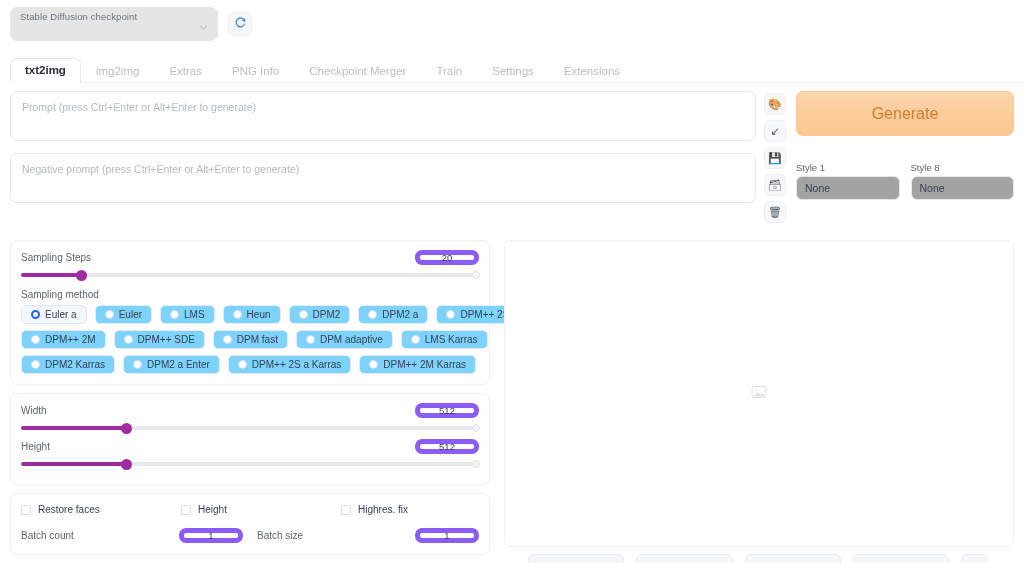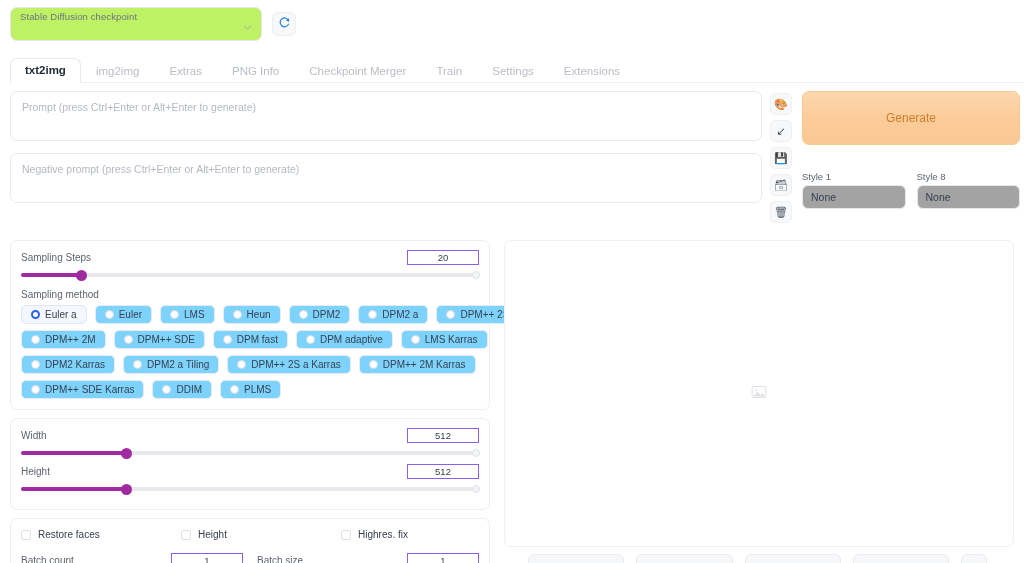--- a/index.html
+++ b/index.html
@@ -13,23 +13,23 @@
   }
   .app { position: relative; width: 1024px; height: 563px; background:#fff; }
 
   
   .top-row {
     display: flex; align-items: flex-start; gap: 10px;
     padding: 7px 10px 0 10px;
   }
   .ckpt-field {
     position: relative;
-    width: 252px; height: 34px;
+    width: 208px; height: 34px;
     border: 1px solid #e5e7eb; border-radius: 7px;
-    background: #bef264;
+    background: #e5e5e5;
   }
   .ckpt-label {
     position: absolute; left: 9px; top: 3px;
     font-size: 9.5px; color: #6b7280; letter-spacing: .1px;
     white-space: nowrap;
   }
   .ckpt-chev {
     position: absolute; right: 9px; top: 15px;
     width: 9px; height: 9px;
   }
@@ -60,21 +60,21 @@
     background: transparent;
   }
   .tab.active {
     color: #1f2937; font-weight: bold;
     background: #fff;
     border: 1px solid #e7e9ed; border-bottom: 1px solid #fff;
     border-radius: 7px 7px 0 0;
   }
 
   
-  .prompt-zone { display: flex; padding: 8px 4px 0 10px; gap: 8px; }
+  .prompt-zone { display: flex; padding: 8px 10px 0 10px; gap: 8px; }
   .prompt-col { flex: 1 1 auto; }
   .prompt-box {
     border: 1px solid #e8eaee; border-radius: 7px;
     background: #fff;
     height: 50px; margin-bottom: 12px;
     padding: 9px 11px;
     font-size: 10.5px; color: #b4b9c1;
     cursor: text;
   }
   .tools-col {
@@ -84,26 +84,26 @@
   .tool-btn {
     width: 22px; height: 22px;
     border: 1px solid #eef0f3; border-radius: 5px;
     background: #f7f8fa;
     display:flex; align-items:center; justify-content:center;
     font-size: 11px; line-height: 1; cursor: pointer;
     color: #4b5563;
   }
   .gen-col { width: 218px; padding-top: 0px; }
   .generate-btn {
-    height: 54px; width: 100%;
+    height: 45px; width: 100%;
     border-radius: 7px;
     background: linear-gradient(180deg,#fcd7af 0%, #fbcb99 55%, #fbc893 100%);
     border: 1px solid #f9c98f;
     display:flex; align-items:center; justify-content:center;
-    color: #cf7e2c; font-size: 12px; cursor: pointer;
+    color: #cf7e2c; font-size: 16px; cursor: pointer;
   }
   .style-row { display: flex; gap: 11px; margin-top: 26px; }
   .style-group { flex: 1 1 0; }
   .style-label { font-size: 9.5px; color: #5d646f; margin-bottom: 3px; }
   .style-select {
     position: relative;
     height: 24px; border: 1px solid #e6e8ec; border-radius: 6px;
     background: #a3a3a3; display: flex; align-items: center;
     padding: 0 8px; font-size: 10.5px; color: #374151; cursor: pointer;
   }
@@ -118,22 +118,22 @@
     border: 1px solid #eceef1; border-radius: 7px;
     background: #fff; padding: 8px 10px 10px 10px;
     margin-bottom: 8px;
   }
 
   
   .slider-wrap { margin-bottom: 4px; }
   .slider-head { display: flex; align-items: center; justify-content: space-between; height: 17px; }
   .slider-label { font-size: 10px; color: #5d646f; }
   .num-box {
-    width: 72px; height: 15px;
-    border: 1px solid #8b5cf6; border-radius: 0;
+    width: 64px; height: 15px;
+    border: 5px solid #8b5cf6; border-radius: 7px;
     background: #fff; font-size: 9.5px; color: #374151;
     display:flex; align-items:center; justify-content:center;
     cursor: text;
   }
   .track {
     position: relative; height: 12px; margin-top: 3px;
   }
   .track .rail {
     position:absolute; left:0; right:0; top:4px; height:4px;
     background:#e7e9ed; border-radius: 3px;
@@ -363,46 +363,32 @@
             </div>
           </div>
 
           <div class="radio-row">
             <div class="radio-pill">
               <span class="radio-dot"></span>
               <span>DPM2 Karras</span>
             </div>
             <div class="radio-pill">
               <span class="radio-dot"></span>
-              <span>DPM2 a Tiling</span>
+              <span>DPM2 a Enter</span>
             </div>
             <div class="radio-pill">
               <span class="radio-dot"></span>
               <span>DPM++ 2S a Karras</span>
             </div>
             <div class="radio-pill">
               <span class="radio-dot"></span>
               <span>DPM++ 2M Karras</span>
             </div>
           </div>
 
-          <div class="radio-row">
-            <div class="radio-pill">
-              <span class="radio-dot"></span>
-              <span>DPM++ SDE Karras</span>
-            </div>
-            <div class="radio-pill">
-              <span class="radio-dot"></span>
-              <span>DDIM</span>
-            </div>
-            <div class="radio-pill">
-              <span class="radio-dot"></span>
-              <span>PLMS</span>
-            </div>
-          </div>
 
         </div>
       </div>
 
       <div class="panel">
         <div class="slider-wrap">
           <div class="slider-head">
             <span class="slider-label">Width</span>
             <span class="num-box">512</span>
           </div>

